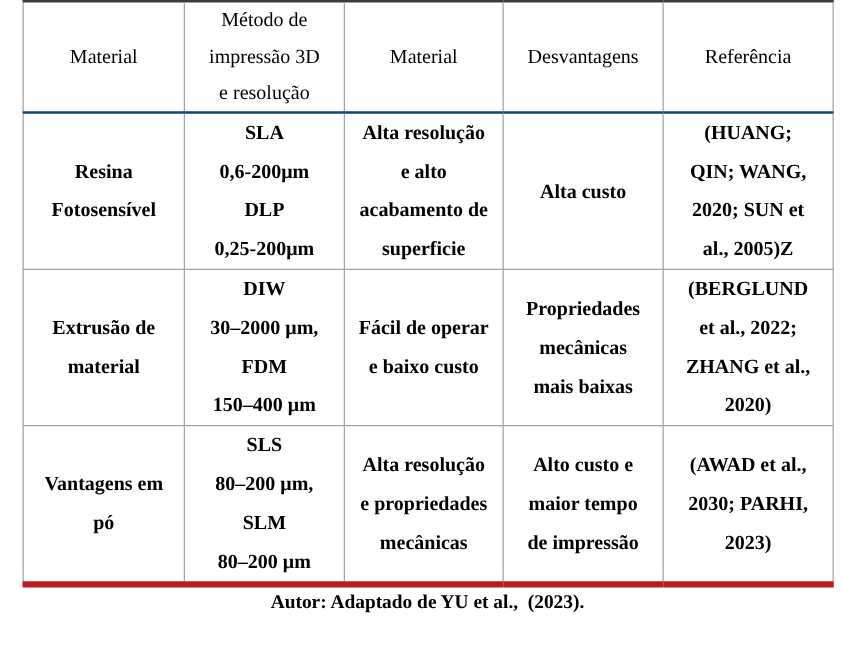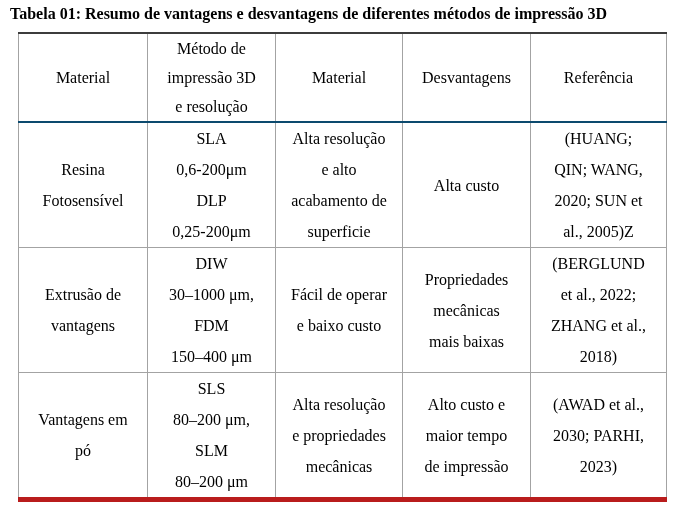--- a/index.html
+++ b/index.html
@@ -40,41 +40,40 @@
     font-weight: normal;
     height: 86px;
     line-height: 29px;
     border-top: 2px solid #3c3c3c;
     border-bottom: 2px solid #0c4a6e;
     text-align: center;
   }
   .tbl tbody td {
     height: 122px;
     line-height: 31px;
-    font-weight: normal;
+    font-weight: bold;
   }
   .tbl tbody tr:last-child td {
     border-bottom: 5px solid #b91c1c;
   }
   .footer {
     font-weight: bold;
     font-size: 15.5px;
     width: 648px;
     margin-left: 18px;
     margin-top: 3px;
     text-align: center;
     white-space: pre;
   }
 </style>
 </head>
 <body>
 
 <div>
 
-  <div class="title">Tabela 01: Resumo de vantagens e desvantagens de diferentes métodos de impressão 3D</div>
 
   <table class="tbl">
     <colgroup>
       <col style="width:129px">
       <col style="width:128px">
       <col style="width:127px">
       <col style="width:128px">
       <col style="width:136px">
     </colgroup>
     <thead>
@@ -101,34 +100,34 @@
 acabamento de
 superficie</td>
         <td>Alta custo</td>
         <td>(HUANG;
 QIN; WANG,
 2020; SUN et
 al., 2005)Z</td>
       </tr>
       <tr>
         <td>Extrusão de
-vantagens</td>
+material</td>
         <td>DIW
-30–1000 μm,
+30–2000 μm,
 FDM
 150–400 μm</td>
         <td>Fácil de operar
 e baixo custo</td>
         <td>Propriedades
 mecânicas
 mais baixas</td>
         <td>(BERGLUND
 et al., 2022;
 ZHANG et al.,
-2018)</td>
+2020)</td>
       </tr>
       <tr>
         <td>Vantagens em
 pó</td>
         <td>SLS
 80–200 μm,
 SLM
 80–200 μm</td>
         <td>Alta resolução
 e propriedades
@@ -136,14 +135,15 @@
         <td>Alto custo e
 maior tempo
 de impressão</td>
         <td>(AWAD et al.,
 2030; PARHI,
 2023)</td>
       </tr>
     </tbody>
   </table>
 
+  <div class="footer">Autor: Adaptado de YU et al.,  (2023).</div>
 
 </div>
 
 </body></html>

